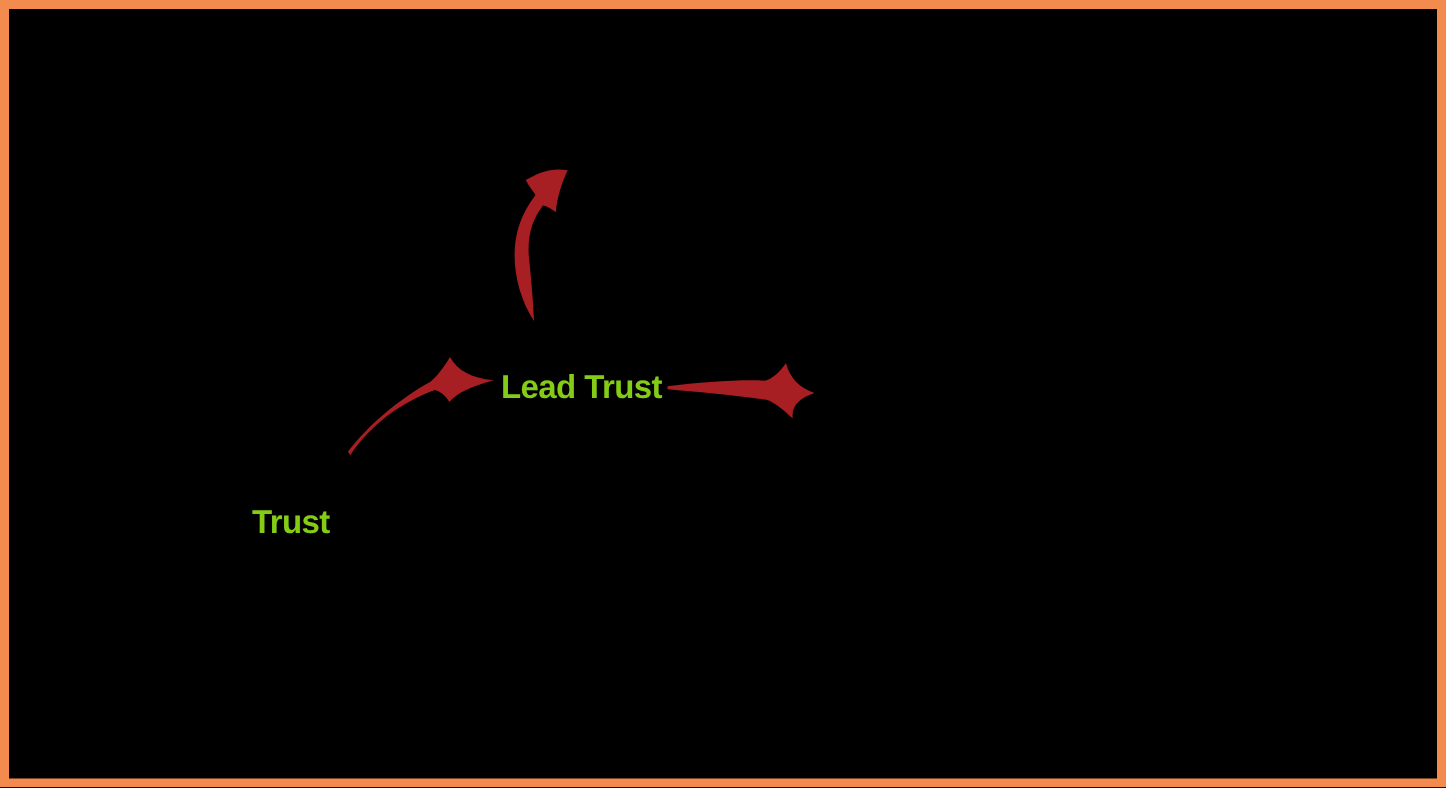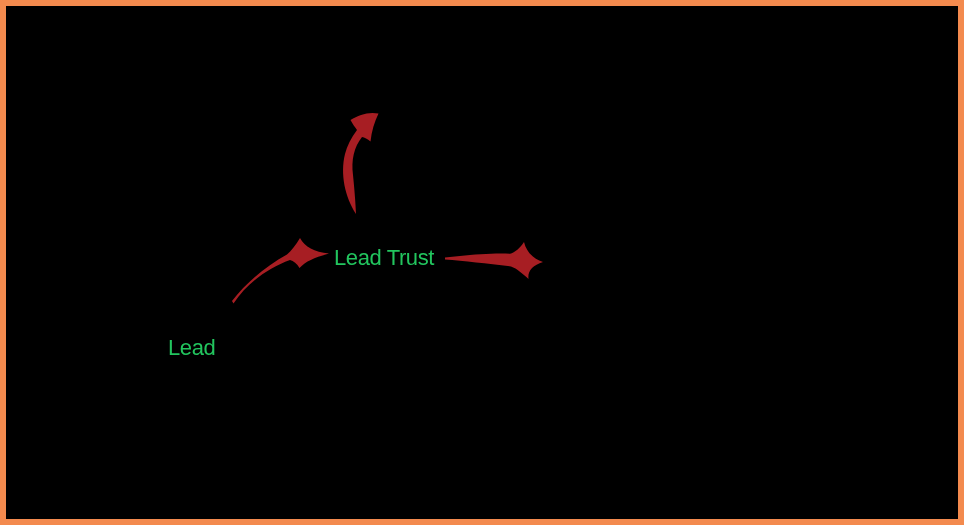--- a/index.html
+++ b/index.html
@@ -26,22 +26,22 @@
   .arrow-layer {
     position: absolute;
     left: 0;
     top: 0;
     width: 964px;
     height: 525px;
     z-index: 1;
   }
   .node-label {
     position: absolute;
-    color: #22c55e;
-    font-weight: normal;
+    color: #84cc16;
+    font-weight: bold;
     font-size: 22px;
     letter-spacing: -0.4px;
     white-space: nowrap;
     z-index: 2;
   }
   .node-label.donor { left: 168px; top: 335px; }
   .node-label.lead-trust { left: 334px; top: 245px; }
 </style>
 </head>
 <body>
@@ -73,19 +73,19 @@
     <path d="M445,257.5
              C 468,254.8 494,252.8 510,253.8
              C 515,252.5 520,248 524,242
              C 526.5,252 533,258.5 543,262
              C 532.5,265.5 527.5,271 528.5,279
              C 523,274 517,268.5 511,266.5
              C 488,263.5 464,261 445,259.5
              Z" fill="#A71E23"></path>
   </svg>
 
-  <div class="node-label donor">Lead</div>
+  <div class="node-label donor">Trust</div>
 
   <div class="node-label lead-trust">Lead Trust</div>
 
   <div class="frame"></div>
 
 </div>
 
 </body></html>

